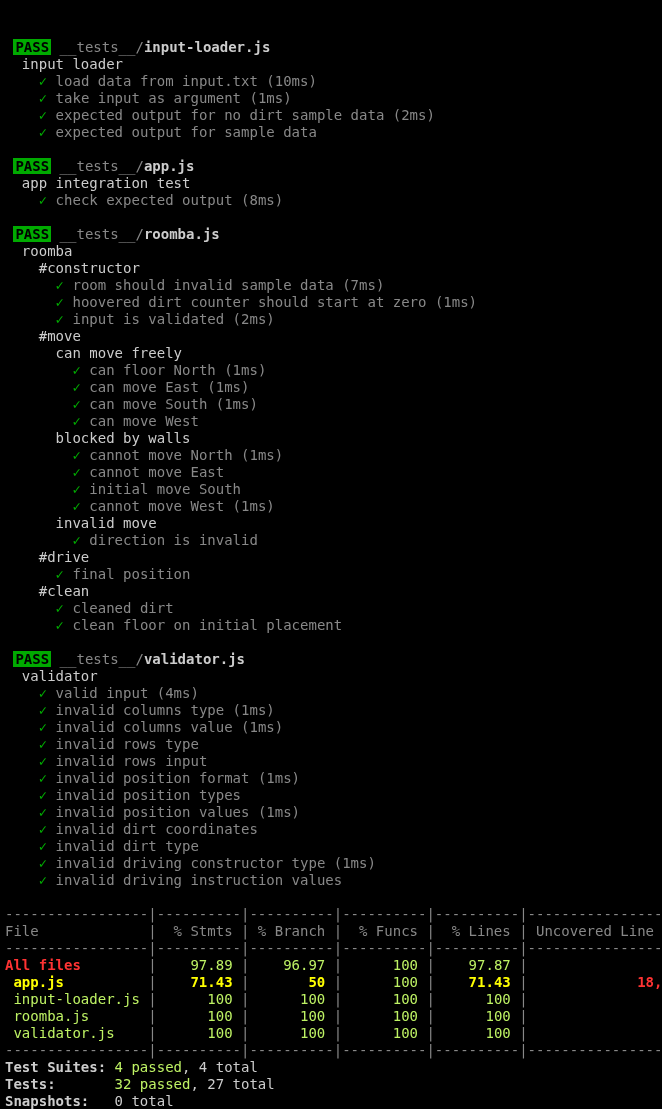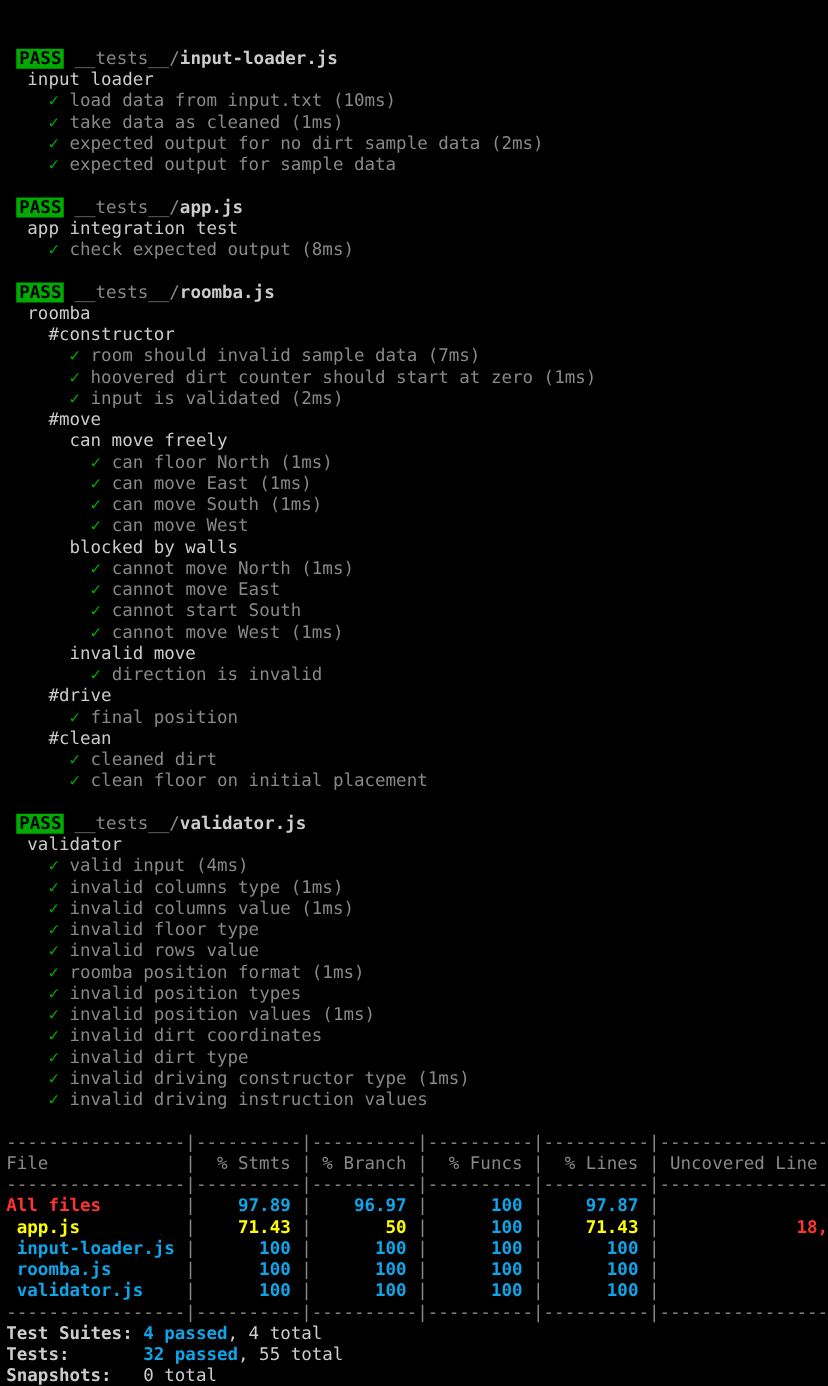--- a/index.html
+++ b/index.html
@@ -13,32 +13,32 @@
     white-space: pre;
   }
   .pass-badge {
     background: #0a0;
     color: #000;
     font-weight: bold;
     padding: 0 2px;
   }
   .dim { color: #888; }
   .bold { font-weight: bold; }
-  .green-bold { color: #0ea5e9; font-weight: bold; }
+  .green-bold { color: #bef264; font-weight: normal; }
   .red-bold { color: #f33; font-weight: bold; }
   .yellow-bold { color: #ff0; font-weight: bold; }
   .check { color: #0a0; }
 </style>
 </head>
 <body>
 
 <div id="out"> <span class="pass-badge">PASS</span> <span class="dim">__tests__/</span><span class="bold">input-loader.js</span>
   <span>input loader</span>
     <span class="check">✓</span> <span class="dim">load data from input.txt (10ms)</span>
-    <span class="check">✓</span> <span class="dim">take data as cleaned (1ms)</span>
+    <span class="check">✓</span> <span class="dim">take input as argument (1ms)</span>
     <span class="check">✓</span> <span class="dim">expected output for no dirt sample data (2ms)</span>
     <span class="check">✓</span> <span class="dim">expected output for sample data</span>
 
  <span class="pass-badge">PASS</span> <span class="dim">__tests__/</span><span class="bold">app.js</span>
   <span>app integration test</span>
     <span class="check">✓</span> <span class="dim">check expected output (8ms)</span>
 
  <span class="pass-badge">PASS</span> <span class="dim">__tests__/</span><span class="bold">roomba.js</span>
   <span>roomba</span>
     <span>#constructor</span>
@@ -47,53 +47,53 @@
       <span class="check">✓</span> <span class="dim">input is validated (2ms)</span>
     <span>#move</span>
       <span>can move freely</span>
         <span class="check">✓</span> <span class="dim">can floor North (1ms)</span>
         <span class="check">✓</span> <span class="dim">can move East (1ms)</span>
         <span class="check">✓</span> <span class="dim">can move South (1ms)</span>
         <span class="check">✓</span> <span class="dim">can move West</span>
       <span>blocked by walls</span>
         <span class="check">✓</span> <span class="dim">cannot move North (1ms)</span>
         <span class="check">✓</span> <span class="dim">cannot move East</span>
-        <span class="check">✓</span> <span class="dim">cannot start South</span>
+        <span class="check">✓</span> <span class="dim">initial move South</span>
         <span class="check">✓</span> <span class="dim">cannot move West (1ms)</span>
       <span>invalid move</span>
         <span class="check">✓</span> <span class="dim">direction is invalid</span>
     <span>#drive</span>
       <span class="check">✓</span> <span class="dim">final position</span>
     <span>#clean</span>
       <span class="check">✓</span> <span class="dim">cleaned dirt</span>
       <span class="check">✓</span> <span class="dim">clean floor on initial placement</span>
 
  <span class="pass-badge">PASS</span> <span class="dim">__tests__/</span><span class="bold">validator.js</span>
   <span>validator</span>
     <span class="check">✓</span> <span class="dim">valid input (4ms)</span>
     <span class="check">✓</span> <span class="dim">invalid columns type (1ms)</span>
     <span class="check">✓</span> <span class="dim">invalid columns value (1ms)</span>
-    <span class="check">✓</span> <span class="dim">invalid floor type</span>
-    <span class="check">✓</span> <span class="dim">invalid rows value</span>
-    <span class="check">✓</span> <span class="dim">roomba position format (1ms)</span>
+    <span class="check">✓</span> <span class="dim">invalid rows type</span>
+    <span class="check">✓</span> <span class="dim">invalid rows input</span>
+    <span class="check">✓</span> <span class="dim">invalid position format (1ms)</span>
     <span class="check">✓</span> <span class="dim">invalid position types</span>
     <span class="check">✓</span> <span class="dim">invalid position values (1ms)</span>
     <span class="check">✓</span> <span class="dim">invalid dirt coordinates</span>
     <span class="check">✓</span> <span class="dim">invalid dirt type</span>
     <span class="check">✓</span> <span class="dim">invalid driving constructor type (1ms)</span>
     <span class="check">✓</span> <span class="dim">invalid driving instruction values</span>
 
 <span class="dim">-----------------|----------|----------|----------|----------|-------------------|</span>
 <span class="dim">File             |  % Stmts | % Branch |  % Funcs |  % Lines | Uncovered Line #s |</span>
 <span class="dim">-----------------|----------|----------|----------|----------|-------------------|</span>
 <span class="red-bold">All files       </span><span class="dim"> |</span><span class="green-bold">    97.89</span><span class="dim"> |</span><span class="green-bold">    96.97</span><span class="dim"> |</span><span class="green-bold">      100</span><span class="dim"> |</span><span class="green-bold">    97.87</span><span class="dim"> |</span><span class="">                  </span>
 <span class="yellow-bold"> app.js         </span><span class="dim"> |</span><span class="yellow-bold">    71.43</span><span class="dim"> |</span><span class="yellow-bold">       50</span><span class="dim"> |</span><span class="green-bold">      100</span><span class="dim"> |</span><span class="yellow-bold">    71.43</span><span class="dim"> |</span><span class="red-bold">             18,19</span>
 <span class="green-bold"> input-loader.js</span><span class="dim"> |</span><span class="green-bold">      100</span><span class="dim"> |</span><span class="green-bold">      100</span><span class="dim"> |</span><span class="green-bold">      100</span><span class="dim"> |</span><span class="green-bold">      100</span><span class="dim"> |</span><span class="">                  </span>
 <span class="green-bold"> roomba.js      </span><span class="dim"> |</span><span class="green-bold">      100</span><span class="dim"> |</span><span class="green-bold">      100</span><span class="dim"> |</span><span class="green-bold">      100</span><span class="dim"> |</span><span class="green-bold">      100</span><span class="dim"> |</span><span class="">                  </span>
 <span class="green-bold"> validator.js   </span><span class="dim"> |</span><span class="green-bold">      100</span><span class="dim"> |</span><span class="green-bold">      100</span><span class="dim"> |</span><span class="green-bold">      100</span><span class="dim"> |</span><span class="green-bold">      100</span><span class="dim"> |</span><span class="">                  </span>
 <span class="dim">-----------------|----------|----------|----------|----------|-------------------|</span>
 <span class="bold">Test Suites: </span><span class="green-bold">4 passed</span><span>, 4 total</span>
-<span class="bold">Tests:       </span><span class="green-bold">32 passed</span><span>, 55 total</span>
+<span class="bold">Tests:       </span><span class="green-bold">32 passed</span><span>, 27 total</span>
 <span class="bold">Snapshots:   </span><span>0 total</span>
 
 
 </div>
 
 
 </body></html>

